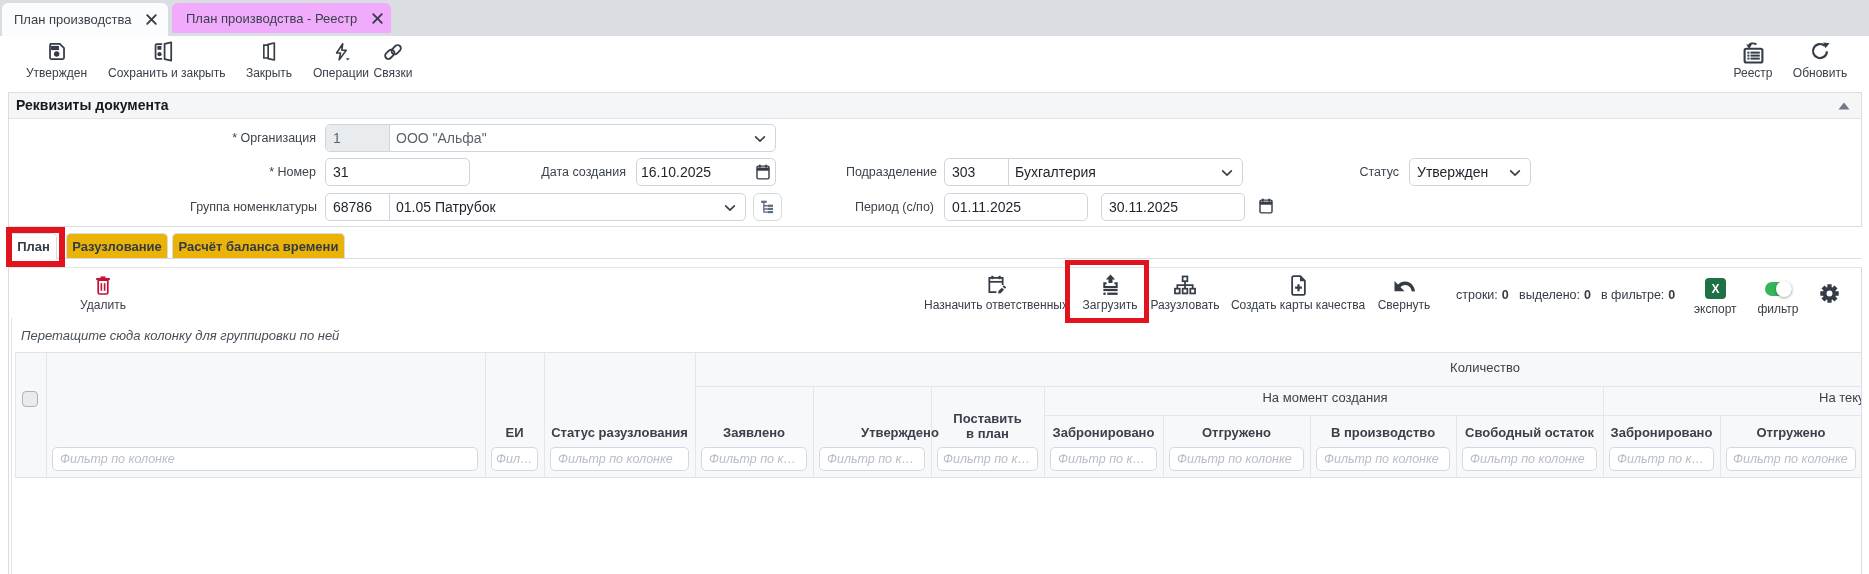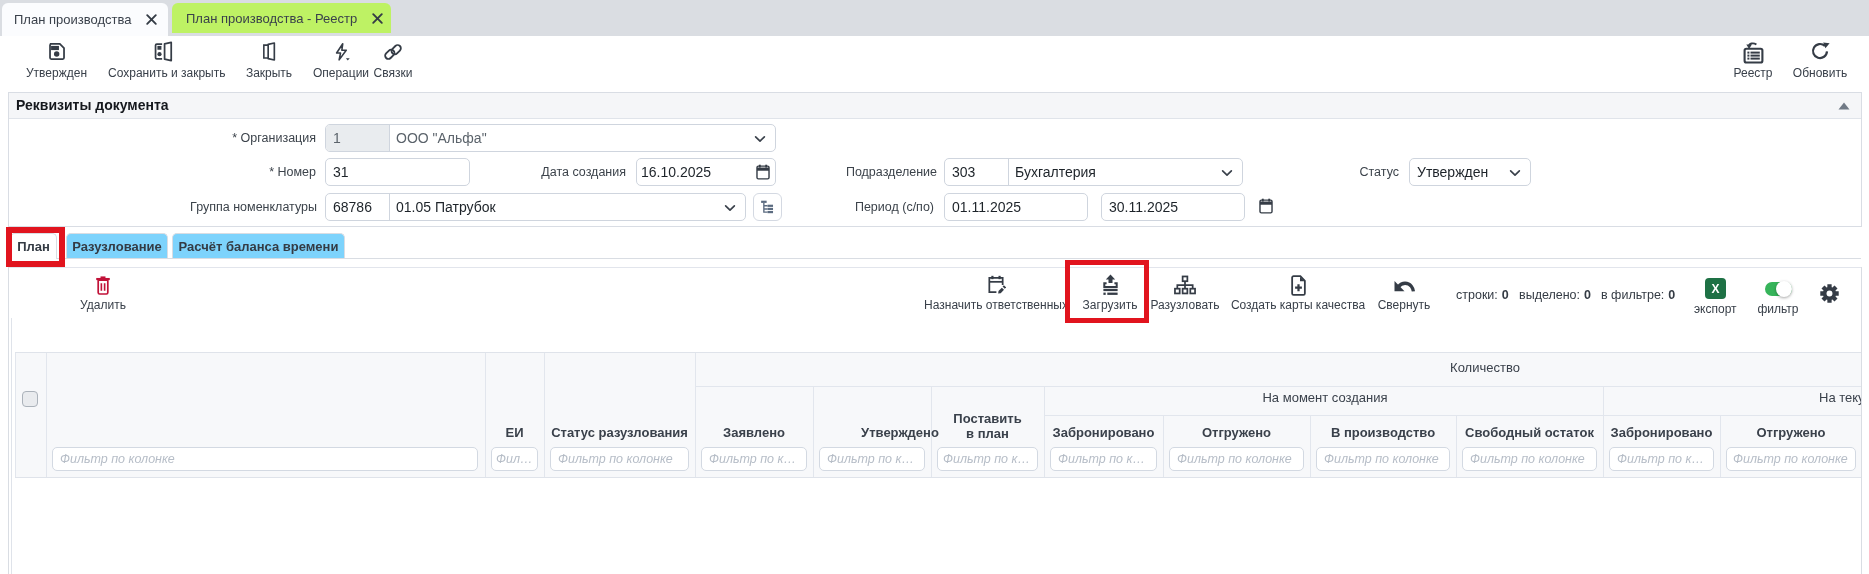--- a/index.html
+++ b/index.html
@@ -7,21 +7,21 @@
        font-family:"Liberation Sans",sans-serif;color:#39404a;}
   .abs{position:absolute;}
   svg{display:block;}
 
   
   .tabbar{left:0;top:0;width:1869px;height:36px;background:#dadde2;}
   .wtab{position:absolute;top:3px;display:flex;align-items:center;border-radius:6px 6px 0 0;
         font-size:13px;color:#3a414b;}
   .wtab .x{margin-left:14px;display:flex;}
   .wtab1{left:2px;width:166px;height:33px;background:#fbfcfe;padding-left:12px;box-sizing:border-box;}
-  .wtab2{left:172px;width:219px;height:30px;background:#bef264;padding-left:14px;box-sizing:border-box;}
+  .wtab2{left:172px;width:219px;height:30px;background:#f0abfc;padding-left:14px;box-sizing:border-box;}
 
   
   .tb{position:absolute;top:41px;text-align:center;}
   .tb .ic{height:23px;display:flex;align-items:flex-start;justify-content:center;}
   .tb .lb{font-size:12px;line-height:14px;white-space:nowrap;margin-top:2px;color:#39404a;}
 
   
   .panel{left:8px;top:92px;width:1854px;height:135px;border:1px solid #d9dde4;box-sizing:border-box;background:#fff;}
   .phead{position:absolute;left:0;top:0;right:0;height:25px;background:#f5f6f8;border-bottom:1px solid #e0e4ea;}
   .ptitle{position:absolute;left:7px;top:0;line-height:25px;font-size:14px;font-weight:bold;color:#15181d;}
@@ -34,21 +34,21 @@
   .fld .name{padding-left:6px;flex:1;white-space:nowrap;}
   .fld .val{padding-left:7px;white-space:nowrap;}
   .fld .chev{position:absolute;right:8px;top:7px;}
   .fld .calic{position:absolute;right:4px;top:5px;}
   .treebtn{position:absolute;height:28px;width:29px;border:1px solid #d4d9e2;border-radius:6px;background:#fff;
            box-sizing:border-box;display:flex;align-items:center;justify-content:center;}
 
   
   .ctab{position:absolute;top:233px;height:25px;box-sizing:border-box;border:1px solid #d9dde3;border-bottom:none;
         border-radius:5px 5px 0 0;font-size:13px;display:flex;align-items:center;justify-content:center;
-        color:#343b44;background:#7dd3fc;font-weight:600;}
+        color:#343b44;background:#eab308;font-weight:600;}
   .ctab.active{background:#fff;height:26px;font-weight:700;z-index:2;}
 
   
   .t2{position:absolute;top:274px;text-align:center;}
   .t2 .ic{height:22px;display:flex;align-items:flex-end;justify-content:center;}
   .t2 .lb{font-size:12px;line-height:13px;white-space:nowrap;margin-top:3px;color:#39404a;}
   .cnt{position:absolute;top:288px;font-size:12.5px;color:#343b44;white-space:nowrap;}
   .cnt b{margin-left:4px;}
   .xlsbox{position:absolute;left:1705px;top:278px;width:21px;height:21px;background:#1e7145;border-radius:4px;
           color:#fff;font-size:12px;font-weight:bold;display:flex;align-items:center;justify-content:center;}
@@ -390,20 +390,21 @@
   <div class="knob"></div>
   <div class="abs" style="left:1756px;top:302px;width:44px;text-align:center;font-size:12px;color:#39404a;">фильтр</div>
 
   <div class="abs" style="left:1819px;top:283px;">
     <svg width="21" height="21" viewBox="0 0 24 24">
       <path d="M19.19 9.53 L22.52 9.57 L22.52 14.43 L19.19 14.47 L18.83 15.33 L21.16 17.72 L17.72 21.16 L15.33 18.83 L14.47 19.19 L14.43 22.52 L9.57 22.52 L9.53 19.19 L8.67 18.83 L6.28 21.16 L2.84 17.72 L5.17 15.33 L4.81 14.47 L1.48 14.43 L1.48 9.57 L4.81 9.53 L5.17 8.67 L2.84 6.28 L6.28 2.84 L8.67 5.17 L9.53 4.81 L9.57 1.48 L14.43 1.48 L14.47 4.81 L15.33 5.17 L17.72 2.84 L21.16 6.28 L18.83 8.67 Z" fill="#353c46"></path>
       <circle cx="12" cy="12" r="3.4" fill="#fff"></circle>
     </svg>
   </div>
 
+  <div class="hint">Перетащите сюда колонку для группировки по ней</div>
 
   <div class="grid">
 
     <div class="v" style="left:0;top:0;height:126px;"></div>
     <div class="v" style="left:31px;top:0;height:126px;"></div>
     <div class="v" style="left:470px;top:0;height:126px;"></div>
     <div class="v" style="left:529px;top:0;height:126px;"></div>
     <div class="v" style="left:680px;top:0;height:126px;"></div>
     <div class="v" style="left:798px;top:33px;height:93px;"></div>
     <div class="v" style="left:916px;top:33px;height:93px;"></div>

